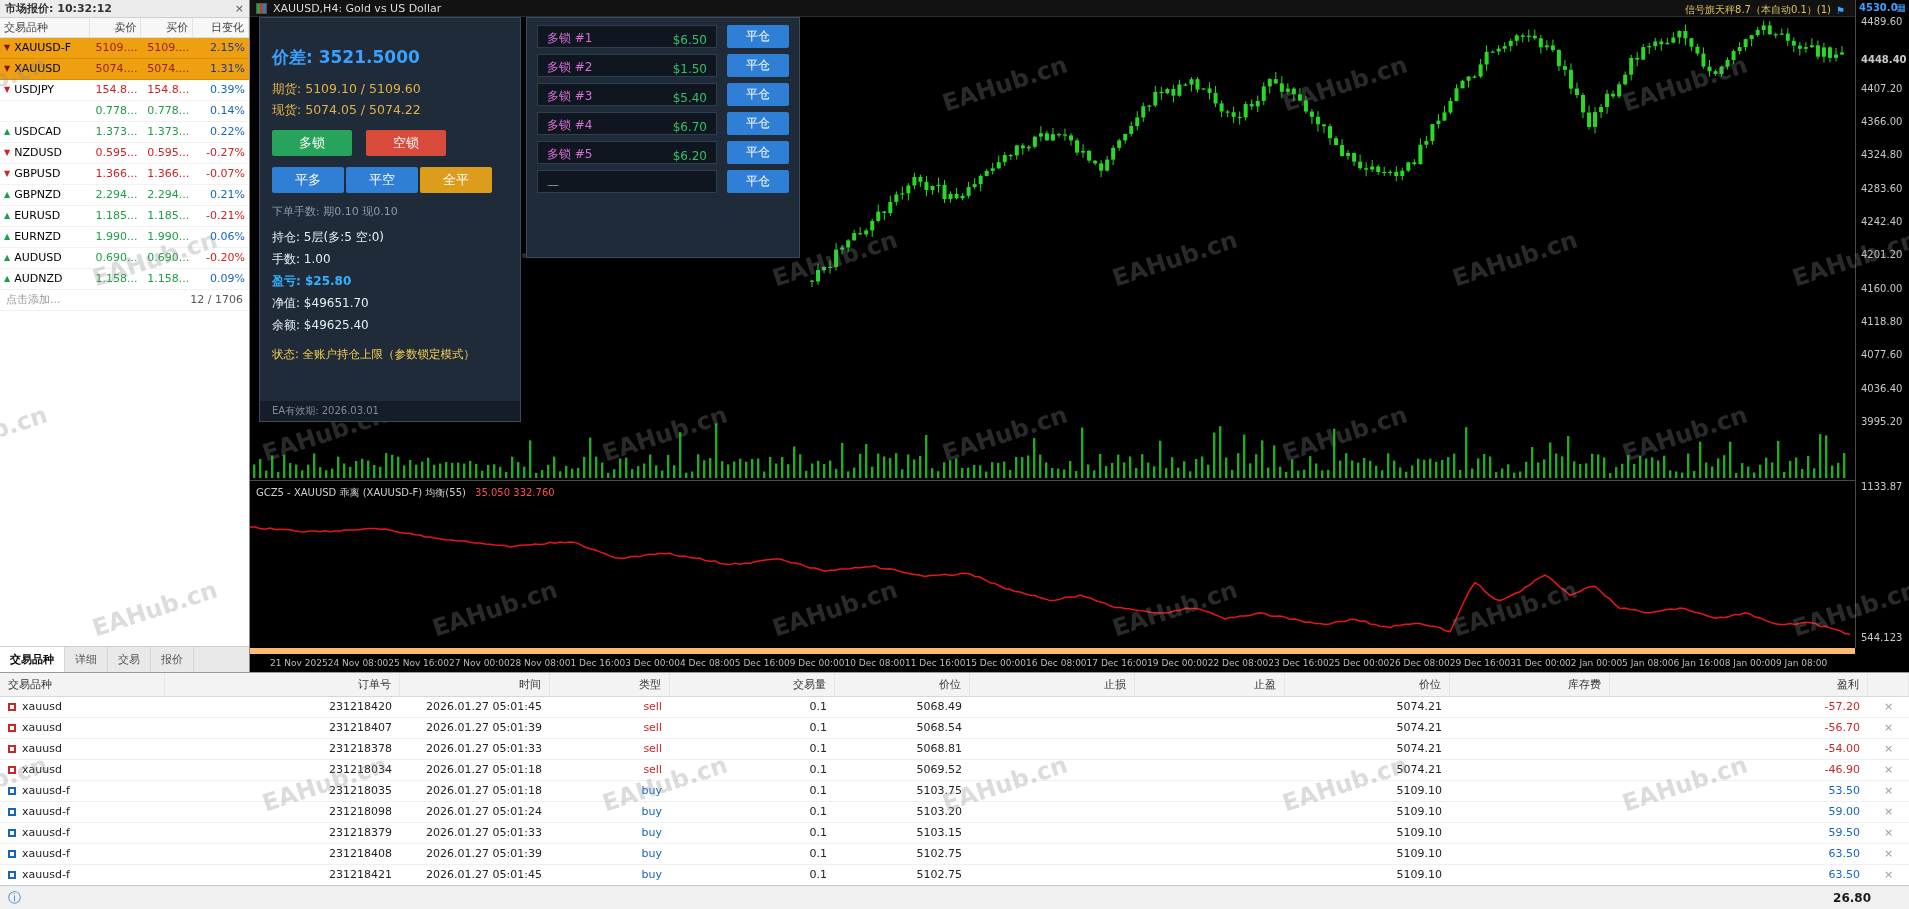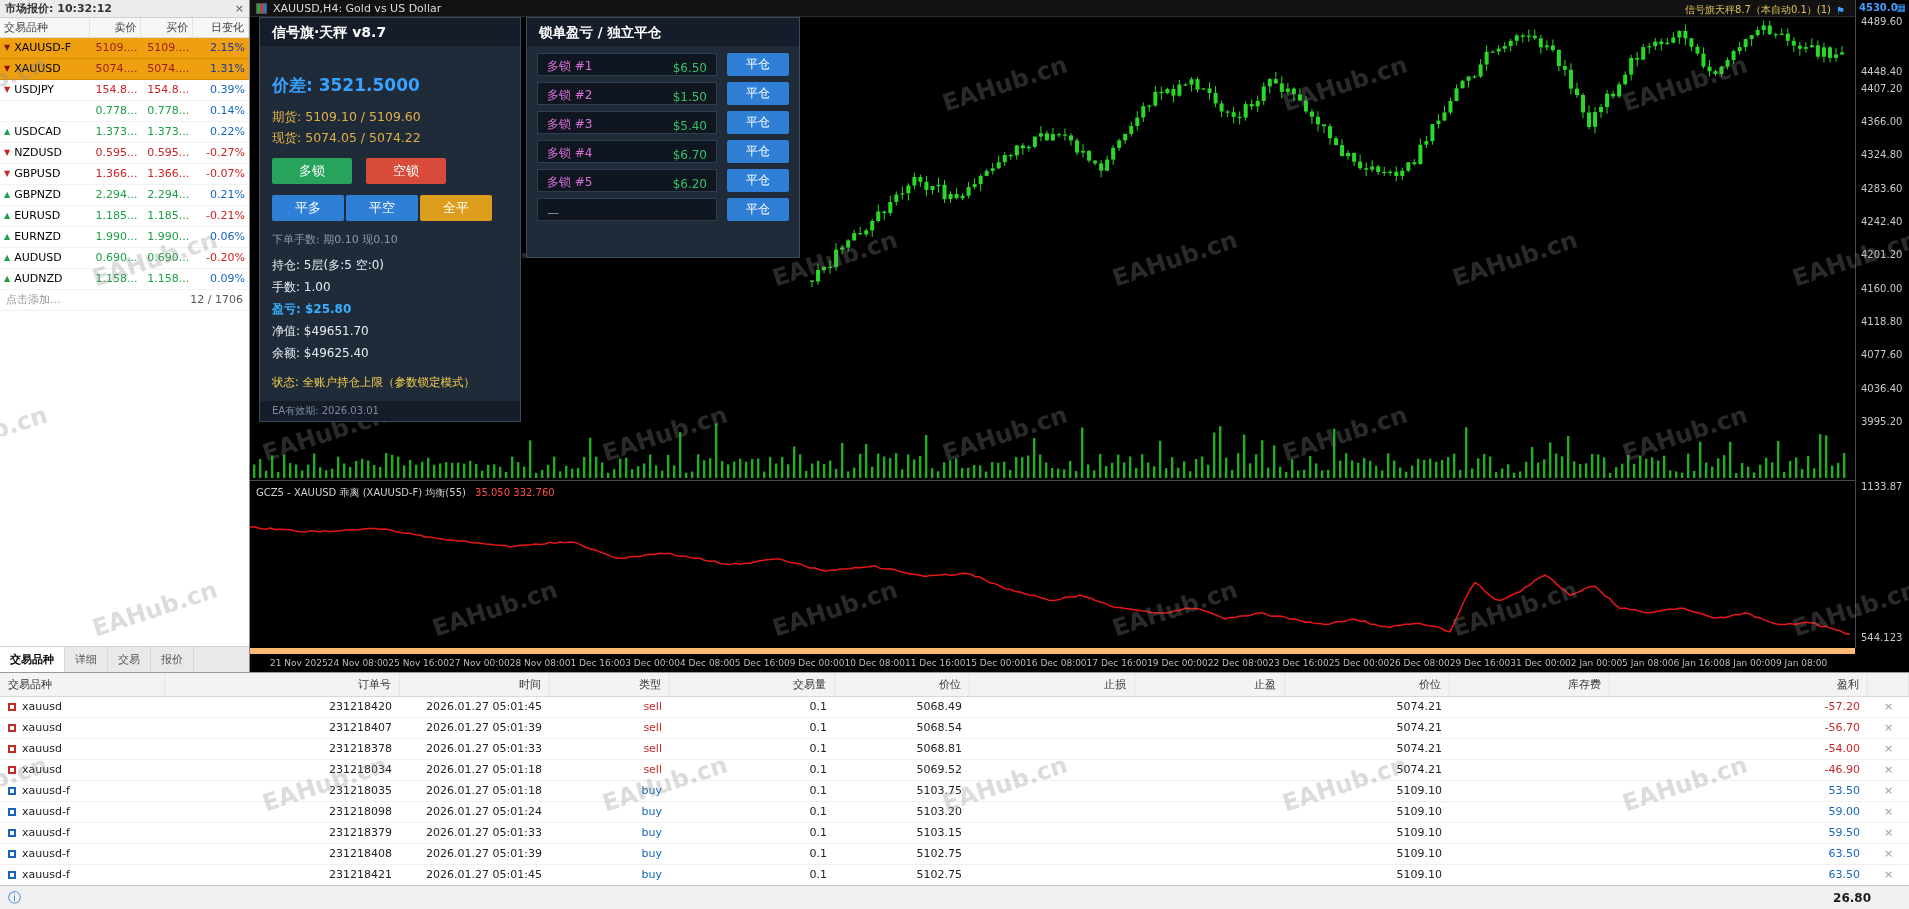--- a/index.html
+++ b/index.html
@@ -812,21 +812,20 @@
         <rect x="1571.9298245614036" y="30.4" width="4" height="9.3" fill="#2ad82a"></rect>
         <line x1="1579.953216374269" y1="29.2" x2="1579.953216374269" y2="45.4" st="" stroke="#2ad82a" stroke-width="1"></line>
         <rect x="1577.953216374269" y="30.4" width="4" height="10.5" fill="#2ad82a"></rect>
         <line x1="1585.9766081871344" y1="31.1" x2="1585.9766081871344" y2="44.5" st="" stroke="#2ad82a" stroke-width="1"></line>
         <rect x="1583.9766081871344" y="37.5" width="4" height="3.4" fill="#2ad82a"></rect>
         <line x1="1592" y1="29.1" x2="1592" y2="37.9" st="" stroke="#2ad82a" stroke-width="1"></line>
         <rect x="1590" y="35.4" width="4" height="2.1" fill="#2ad82a"></rect>
       </svg>
 
     <div class="ea-panel">
-      <div class="ea-title">信号旗·天秤 v8.7</div>
       <div class="ea-body">
         <div class="ea-spread">价差: 3521.5000</div>
         <div class="ea-quote">期货: 5109.10 / 5109.60</div>
         <div class="ea-quote">现货: 5074.05 / 5074.22</div>
         <div class="ea-btnrow">
           <div class="ea-btn btn-long">多锁</div>
           <div class="ea-btn btn-short">空锁</div>
         </div>
         <div class="ea-btnrow2">
           <div class="ea-btn btn-blue">平多</div>
@@ -838,21 +837,20 @@
         <div class="ea-line">手数: 1.00</div>
         <div class="ea-pl">盈亏: $25.80</div>
         <div class="ea-line">净值: $49651.70</div>
         <div class="ea-line">余额: $49625.40</div>
         <div class="ea-status">状态: 全账户持仓上限（参数锁定模式）</div>
       </div>
       <div class="ea-expiry">EA有效期: 2026.03.01</div>
     </div>
 
     <div class="lock-panel">
-      <div class="lock-title">锁单盈亏 / 独立平仓</div>
       <div class="lock-rows" id="lock-rows">
           <div class="lock-row">
             <div class="lock-box">
               <span class="lock-name">多锁 #1</span>
               <span class="lock-val">$6.50</span>
             </div>
             <div class="lock-close-btn">平仓</div>
           </div>
           <div class="lock-row">
             <div class="lock-box">
@@ -929,21 +927,21 @@
         <span class="t">5 Jan 08:00</span>
         <span class="t">6 Jan 16:00</span>
         <span class="t">8 Jan 00:00</span>
         <span class="t">9 Jan 08:00</span>
       </div>
 
     <div class="price-axis" id="price-axis">
       <span class="pa-tag">4530.0</span>
       <span class="pa-corner-icon">▦</span>
     <div class="pa-label" style="top: 16px;">4489.60</div>
-        <div class="pa-label" style="top: 66px;">4448.40</div>
+        <div class="pa-label" style="top: 54px; font-weight: bold;">4448.40</div>
         <div class="pa-label" style="top: 82.666px;">4407.20</div>
         <div class="pa-label" style="top: 115.999px;">4366.00</div>
         <div class="pa-label" style="top: 149.332px;">4324.80</div>
         <div class="pa-label" style="top: 182.665px;">4283.60</div>
         <div class="pa-label" style="top: 215.998px;">4242.40</div>
         <div class="pa-label" style="top: 249.331px;">4201.20</div>
         <div class="pa-label" style="top: 282.664px;">4160.00</div>
         <div class="pa-label" style="top: 315.997px;">4118.80</div>
         <div class="pa-label" style="top: 349.33px;">4077.60</div>
         <div class="pa-label" style="top: 382.663px;">4036.40</div>

